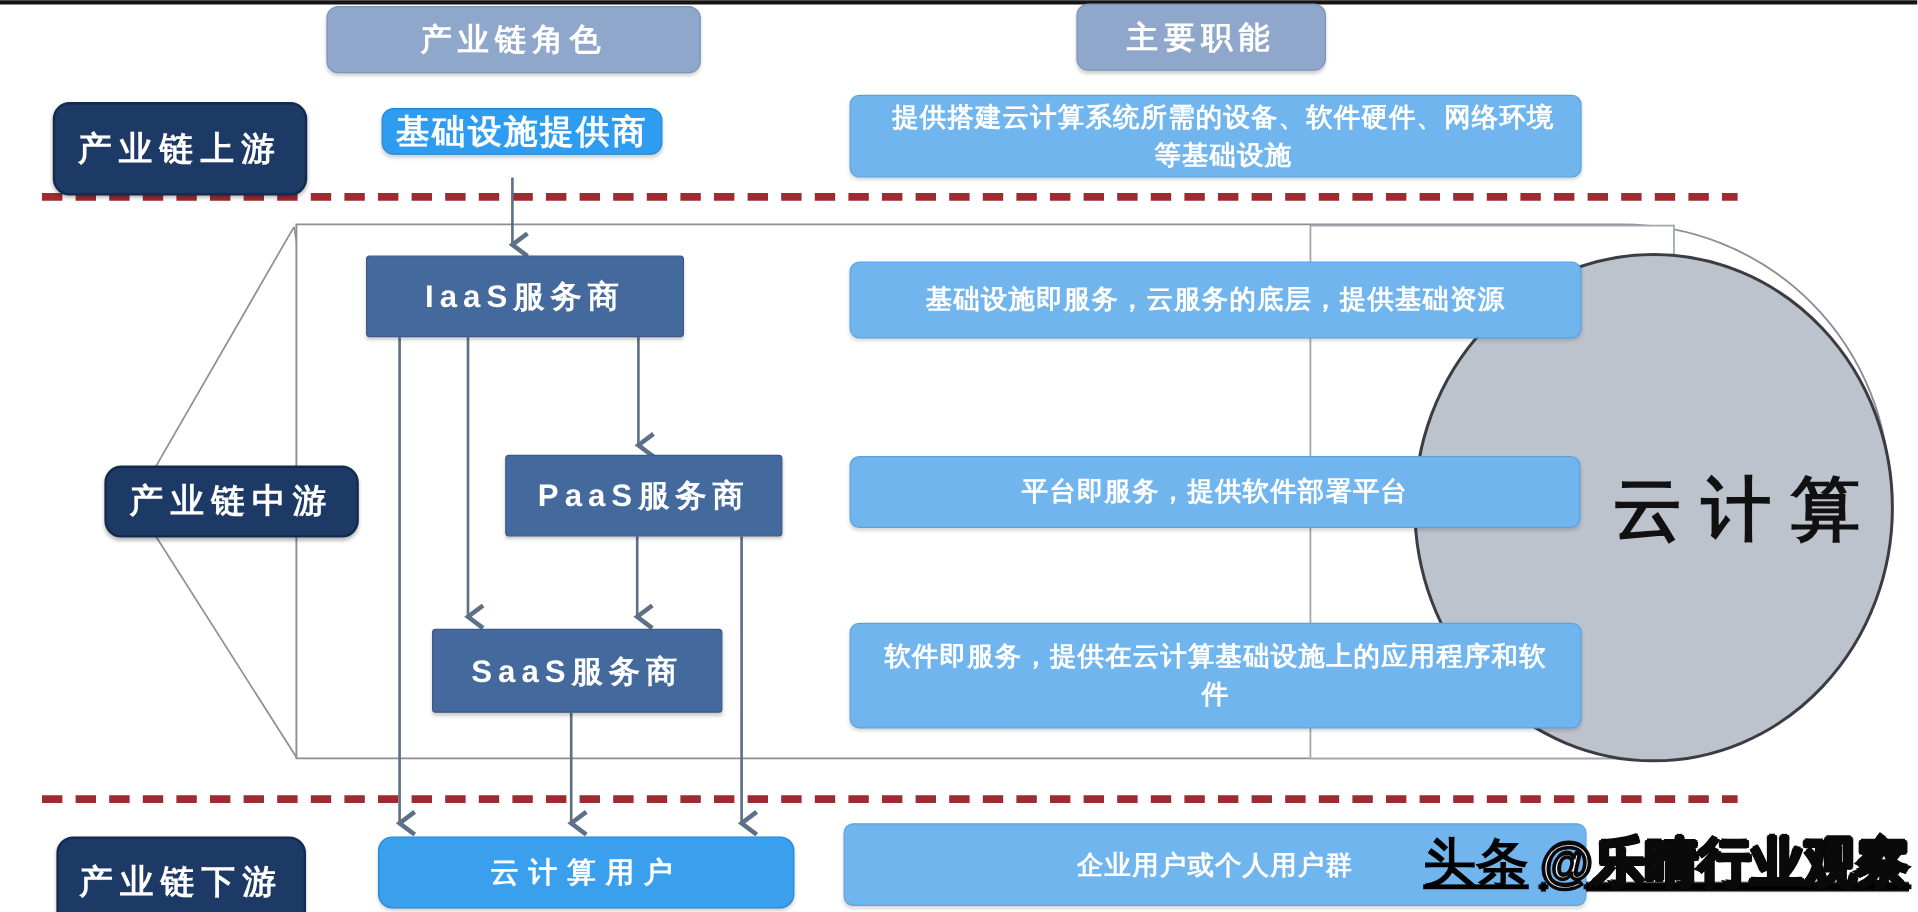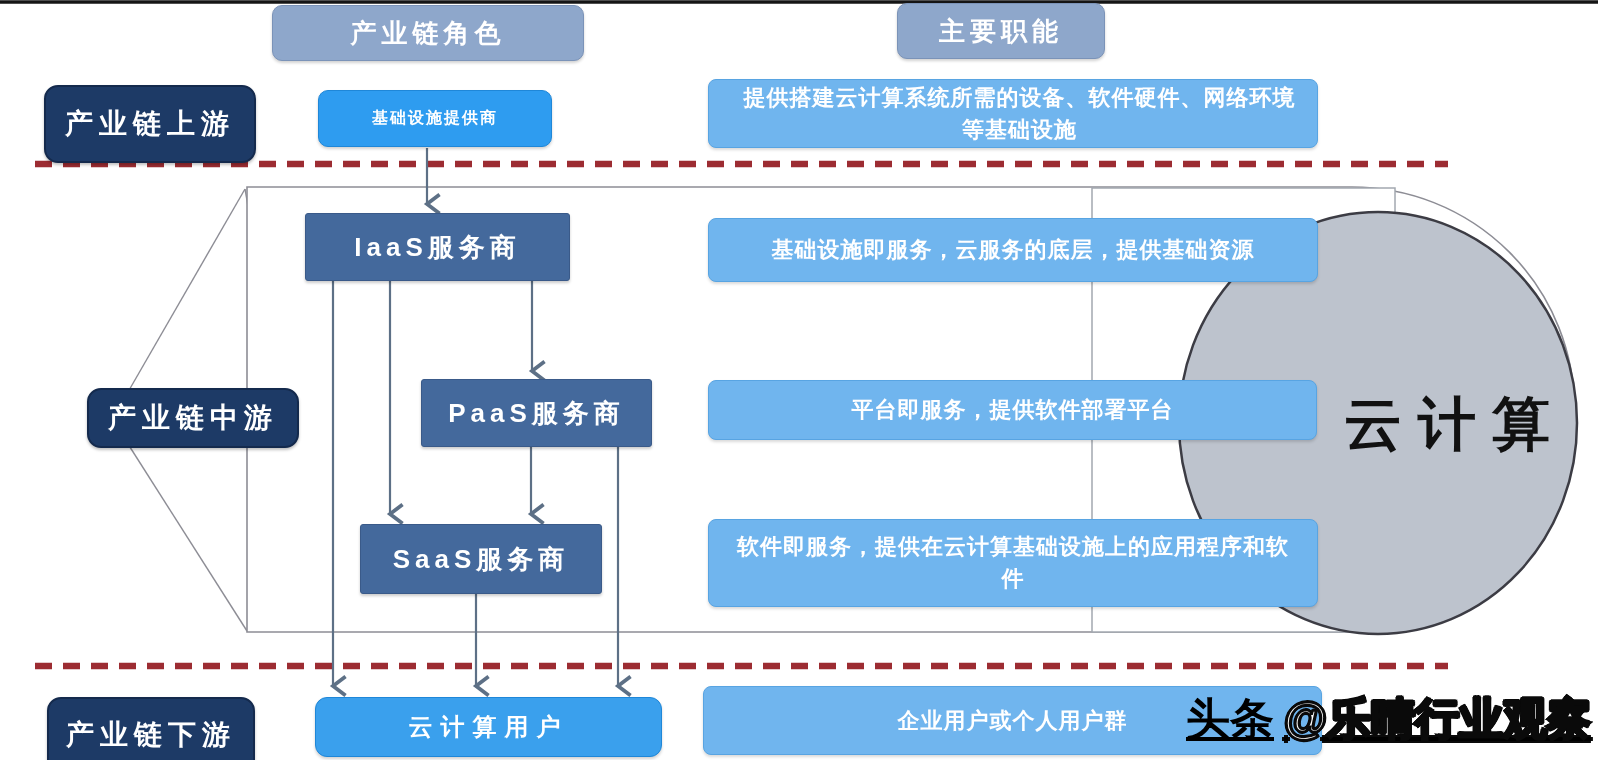--- a/index.html
+++ b/index.html
@@ -82,21 +82,21 @@
     </g>
   </svg>
 
   <div class="abs hdr" style="left:272px;top:5px;width:312px;height:56px;">产业链角色</div>
   <div class="abs hdr" style="left:897px;top:3px;width:208px;height:56px;">主要职能</div>
 
   <div class="abs stage" style="left:44px;top:85px;width:212px;height:78px;">产业链上游</div>
   <div class="abs stage" style="left:45px;top:388px;width:212px;height:60px;margin-left:42px;">产业链中游</div>
   <div class="abs stage" style="left:47px;top:697px;width:208px;height:76px;">产业链下游</div>
 
-  <div class="abs bright" style="left:318px;top:90px;width:234px;height:57px;font-size:16px;">基础设施提供商</div>
+  <div class="abs bright" style="left:318px;top:90px;width:234px;height:39px;font-size:28px;">基础设施提供商</div>
   <div class="abs svc" style="left:305px;top:213px;width:265px;height:68px;">IaaS服务商</div>
   <div class="abs svc" style="left:421px;top:379px;width:231px;height:68px;">PaaS服务商</div>
   <div class="abs svc" style="left:360px;top:524px;width:242px;height:70px;">SaaS服务商</div>
   <div class="abs bright users" style="left:315px;top:697px;width:347px;height:60px;">云计算用户</div>
 
   <div class="abs desc" style="left:708px;top:79px;width:610px;height:69px;padding-left:33px;">提供搭建云计算系统所需的设备、软件硬件、网络环境等基础设施</div>
   <div class="abs desc" style="left:708px;top:218px;width:610px;height:64px;">基础设施即服务，云服务的底层，提供基础资源</div>
   <div class="abs desc" style="left:708px;top:380px;width:609px;height:60px;">平台即服务，提供软件部署平台</div>
   <div class="abs desc" style="left:708px;top:519px;width:610px;height:88px;">软件即服务，提供在云计算基础设施上的应用程序和软件</div>
   <div class="abs desc" style="left:703px;top:686px;width:619px;height:69px;">企业用户或个人用户群</div>

